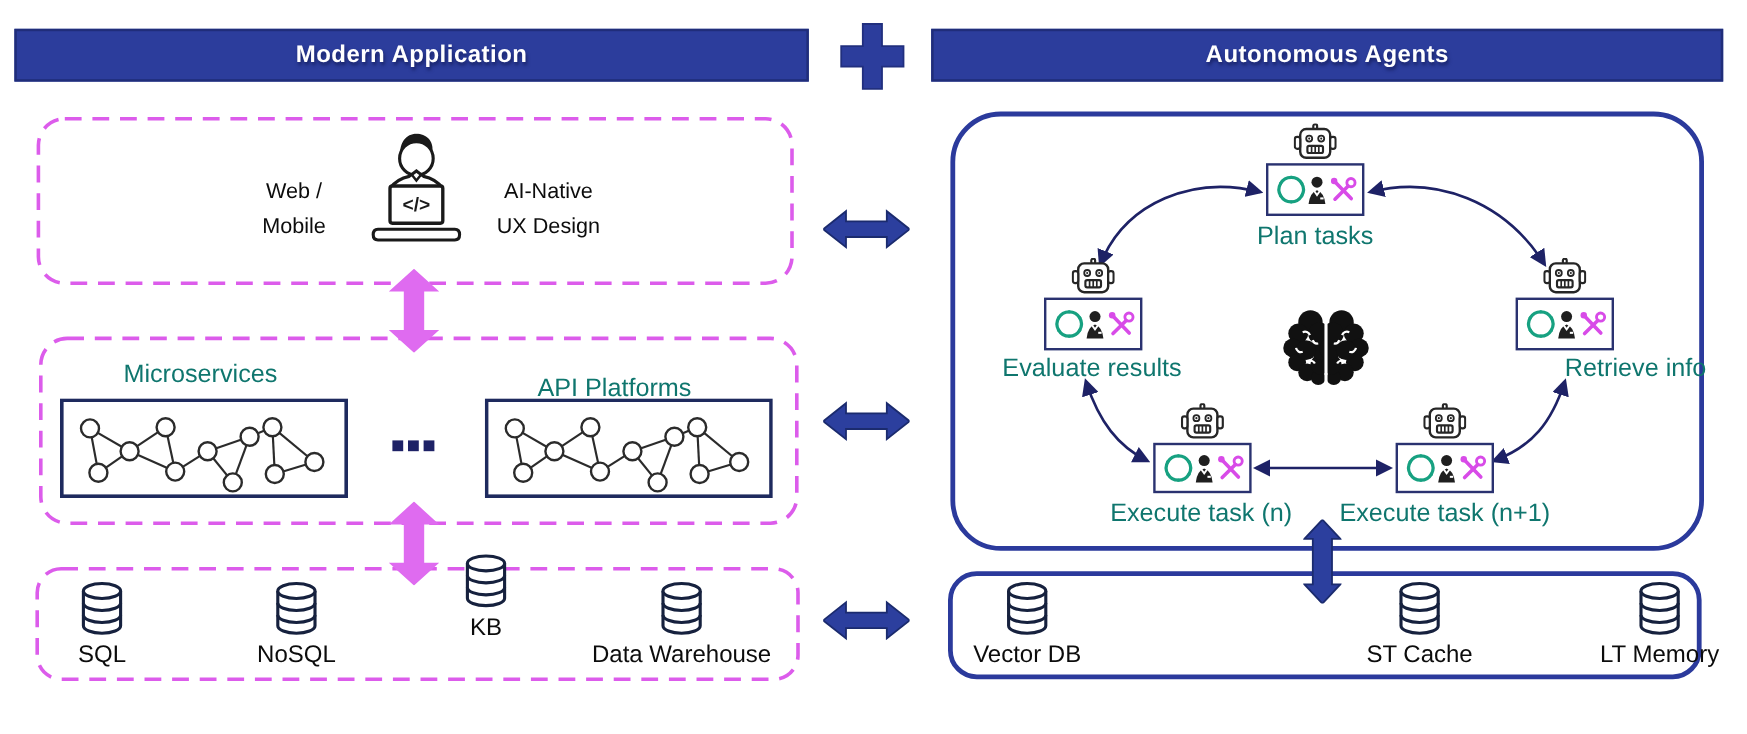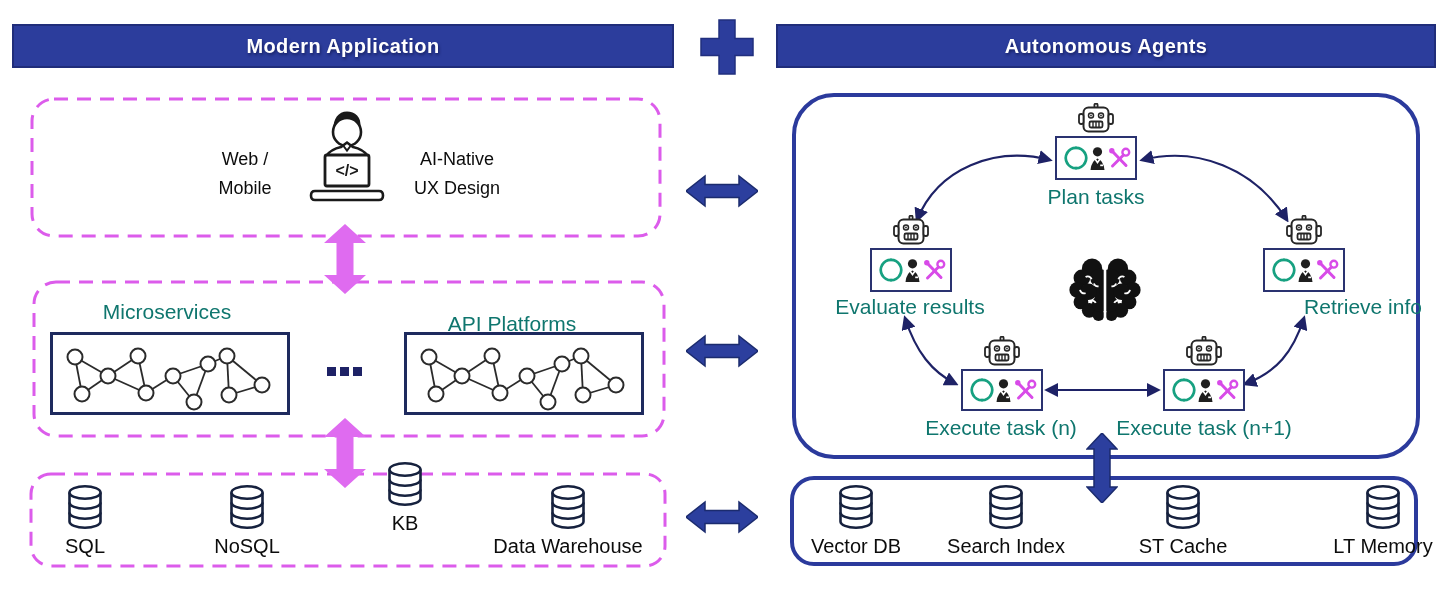--- a/index.html
+++ b/index.html
@@ -467,29 +467,20 @@
   <div class="db" style="left:781px;top:484px;width:150px;">
     <svg width="44" height="46" viewBox="0 0 44 46">
       <path d="M6.5,8.5 v29 a15.5,6.2 0 0 0 31,0 v-29" fill="#fff" stroke="#16213E" stroke-width="2.6"></path>
       <ellipse cx="22" cy="8.5" rx="15.5" ry="6.2" fill="#fff" stroke="#16213E" stroke-width="2.6"></ellipse>
       <path d="M6.5,18.5 a15.5,6.2 0 0 0 31,0" fill="none" stroke="#16213E" stroke-width="2.6"></path>
       <path d="M6.5,28.5 a15.5,6.2 0 0 0 31,0" fill="none" stroke="#16213E" stroke-width="2.6"></path>
     </svg>
     <div class="dblabel">Vector DB</div>
   </div>
 
-  <div class="db" style="left:926px;top:484px;width:160px;">
-    <svg width="44" height="46" viewBox="0 0 44 46">
-      <path d="M6.5,8.5 v29 a15.5,6.2 0 0 0 31,0 v-29" fill="#fff" stroke="#16213E" stroke-width="2.6"></path>
-      <ellipse cx="22" cy="8.5" rx="15.5" ry="6.2" fill="#fff" stroke="#16213E" stroke-width="2.6"></ellipse>
-      <path d="M6.5,18.5 a15.5,6.2 0 0 0 31,0" fill="none" stroke="#16213E" stroke-width="2.6"></path>
-      <path d="M6.5,28.5 a15.5,6.2 0 0 0 31,0" fill="none" stroke="#16213E" stroke-width="2.6"></path>
-    </svg>
-    <div class="dblabel">Search Index</div>
-  </div>
 
   <div class="db" style="left:1113px;top:484px;width:140px;">
     <svg width="44" height="46" viewBox="0 0 44 46">
       <path d="M6.5,8.5 v29 a15.5,6.2 0 0 0 31,0 v-29" fill="#fff" stroke="#16213E" stroke-width="2.6"></path>
       <ellipse cx="22" cy="8.5" rx="15.5" ry="6.2" fill="#fff" stroke="#16213E" stroke-width="2.6"></ellipse>
       <path d="M6.5,18.5 a15.5,6.2 0 0 0 31,0" fill="none" stroke="#16213E" stroke-width="2.6"></path>
       <path d="M6.5,28.5 a15.5,6.2 0 0 0 31,0" fill="none" stroke="#16213E" stroke-width="2.6"></path>
     </svg>
     <div class="dblabel">ST Cache</div>
   </div>

